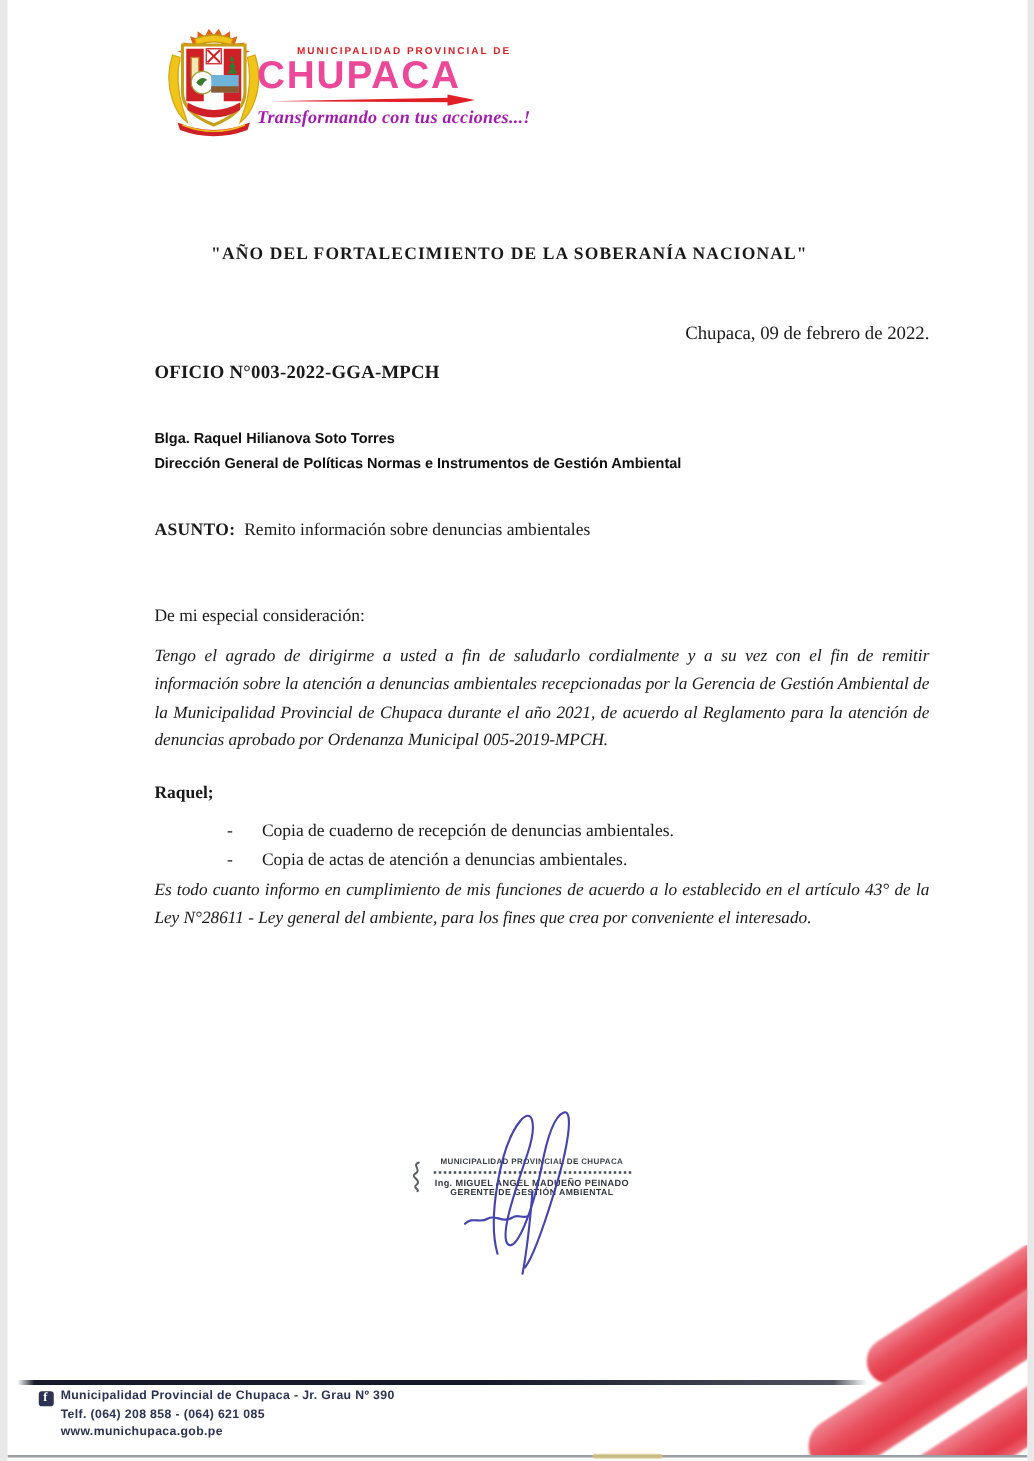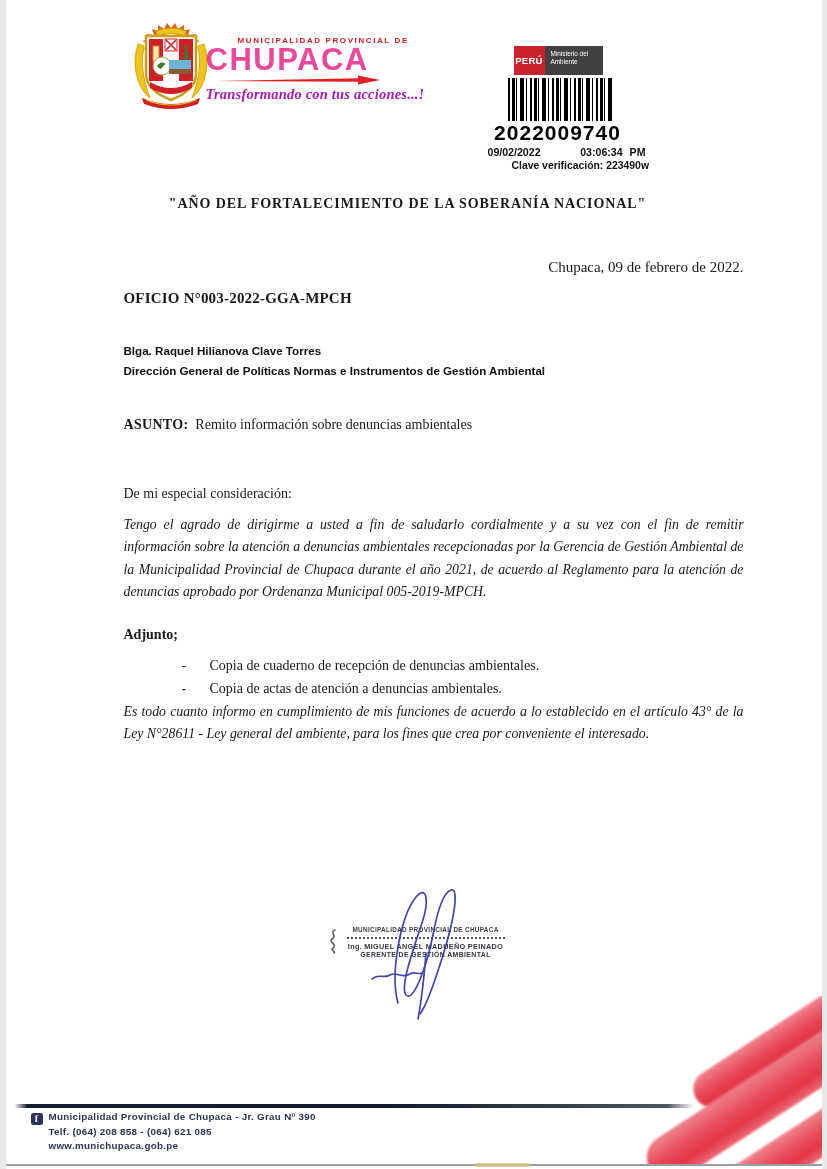--- a/index.html
+++ b/index.html
@@ -121,53 +121,39 @@
       <div class="org-small">MUNICIPALIDAD PROVINCIAL DE</div>
       <div class="org-big">CHUPACA</div>
       <svg class="logo-arrow" width="168" height="10" viewBox="0 0 168 10">
         <path d="M2 6 L146 3.2 L146 6.8 Z" fill="#e01f26"></path>
         <path d="M144 0.5 L166 5 L144 9.5 Z" fill="#e01f26"></path>
       </svg>
       <div class="tagline">Transformando con tus acciones...!</div>
     </div>
   </div>
 
-  <div class="stampbox">
-    <div class="mrow">
-      <div class="peru">PERÚ</div>
-      <div class="mins">Ministerio del Ambiente</div>
-    </div>
-    <div class="barcode"></div>
-    <div class="tracking">2022009740</div>
-    <div class="dtrow">
-      <span>09/02/2022</span>
-      <span class="dtime">03:06:34</span>
-      <span class="dmer">PM</span>
-    </div>
-    <div class="clave">Clave verificación: 223490w</div>
-  </div>
 
   <div class="blk motto">"AÑO DEL FORTALECIMIENTO DE LA SOBERANÍA NACIONAL"</div>
   <div class="blk dateline">Chupaca, 09 de febrero de 2022.</div>
   <div class="blk oficio">OFICIO N°003-2022-GGA-MPCH</div>
 
   <div class="blk recipient">
-    <div>Blga. Raquel Hilianova Clave Torres</div>
+    <div>Blga. Raquel Hilianova Soto Torres</div>
     <div>Dirección General de Políticas Normas e Instrumentos de Gestión Ambiental</div>
   </div>
 
   <div class="blk asunto">
     <b>ASUNTO:</b>&nbsp;&nbsp;<span>Remito información sobre denuncias ambientales</span>
   </div>
 
   <div class="blk salutation">De mi especial consideración:</div>
 
   <div class="blk para p1">Tengo el agrado de dirigirme a usted a fin de saludarlo cordialmente y a su vez con el fin de remitir información sobre la atención a denuncias ambientales recepcionadas por la Gerencia de Gestión Ambiental de la Municipalidad Provincial de Chupaca durante el año 2021, de acuerdo al Reglamento para la atención de denuncias aprobado por Ordenanza Municipal 005-2019-MPCH.</div>
 
-  <div class="blk adjunto">Adjunto;</div>
+  <div class="blk adjunto">Raquel;</div>
 
   <div class="blk attlist">
     <div class="att-row">
       <span class="dash">-</span><span>Copia de cuaderno de recepción de denuncias ambientales.</span>
     </div>
     <div class="att-row">
       <span class="dash">-</span><span>Copia de actas de atención a denuncias ambientales.</span>
     </div>
   </div>
 

